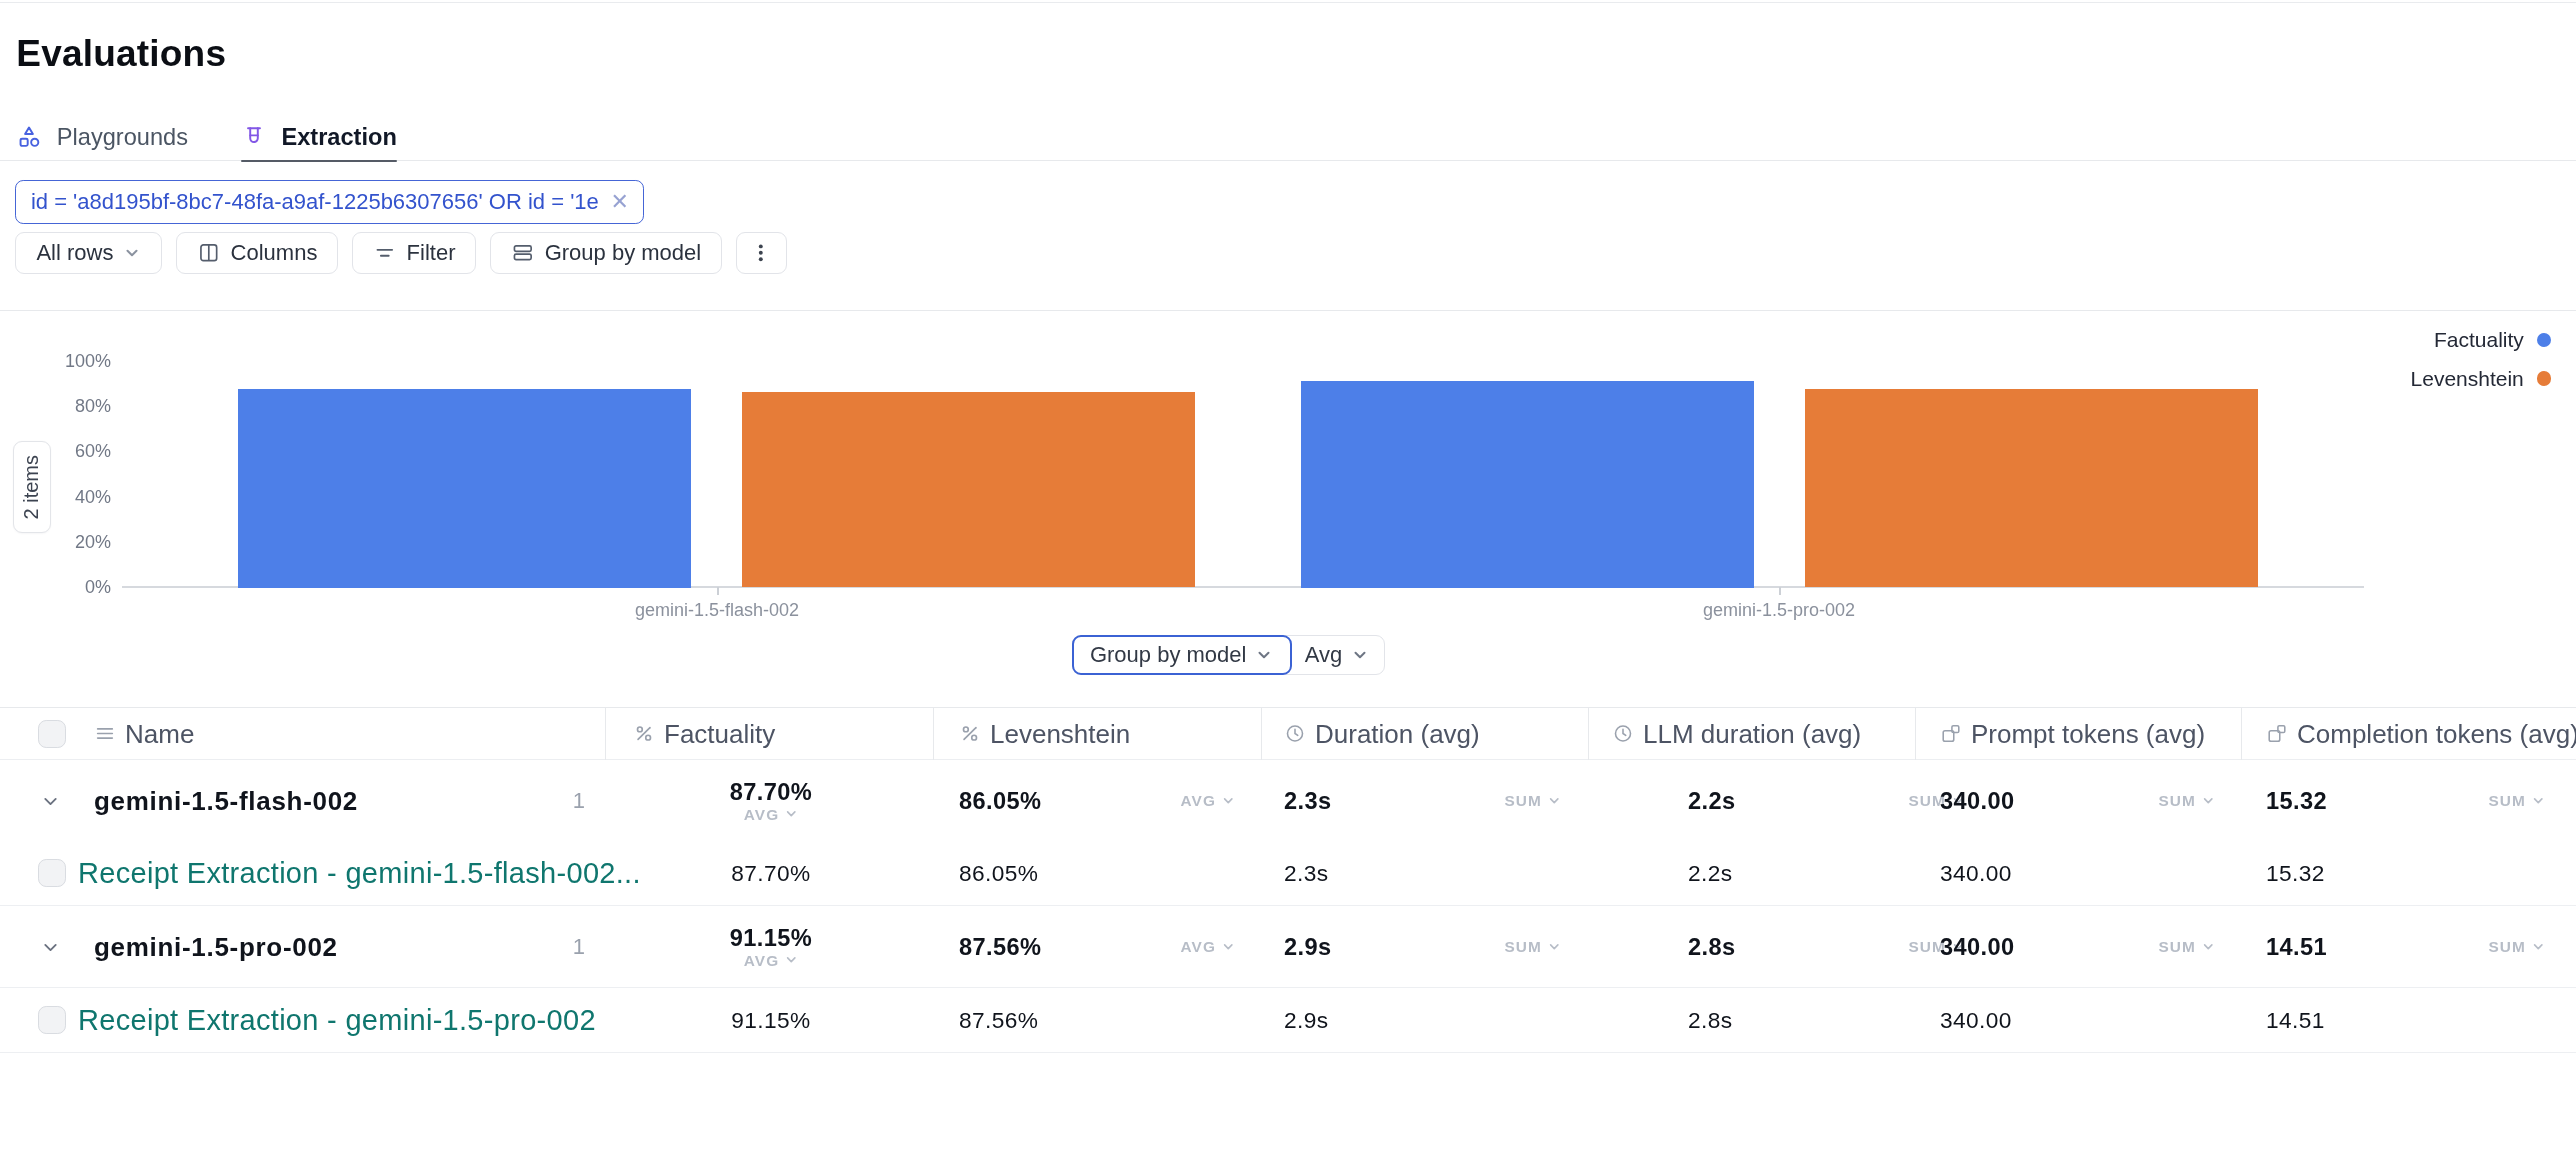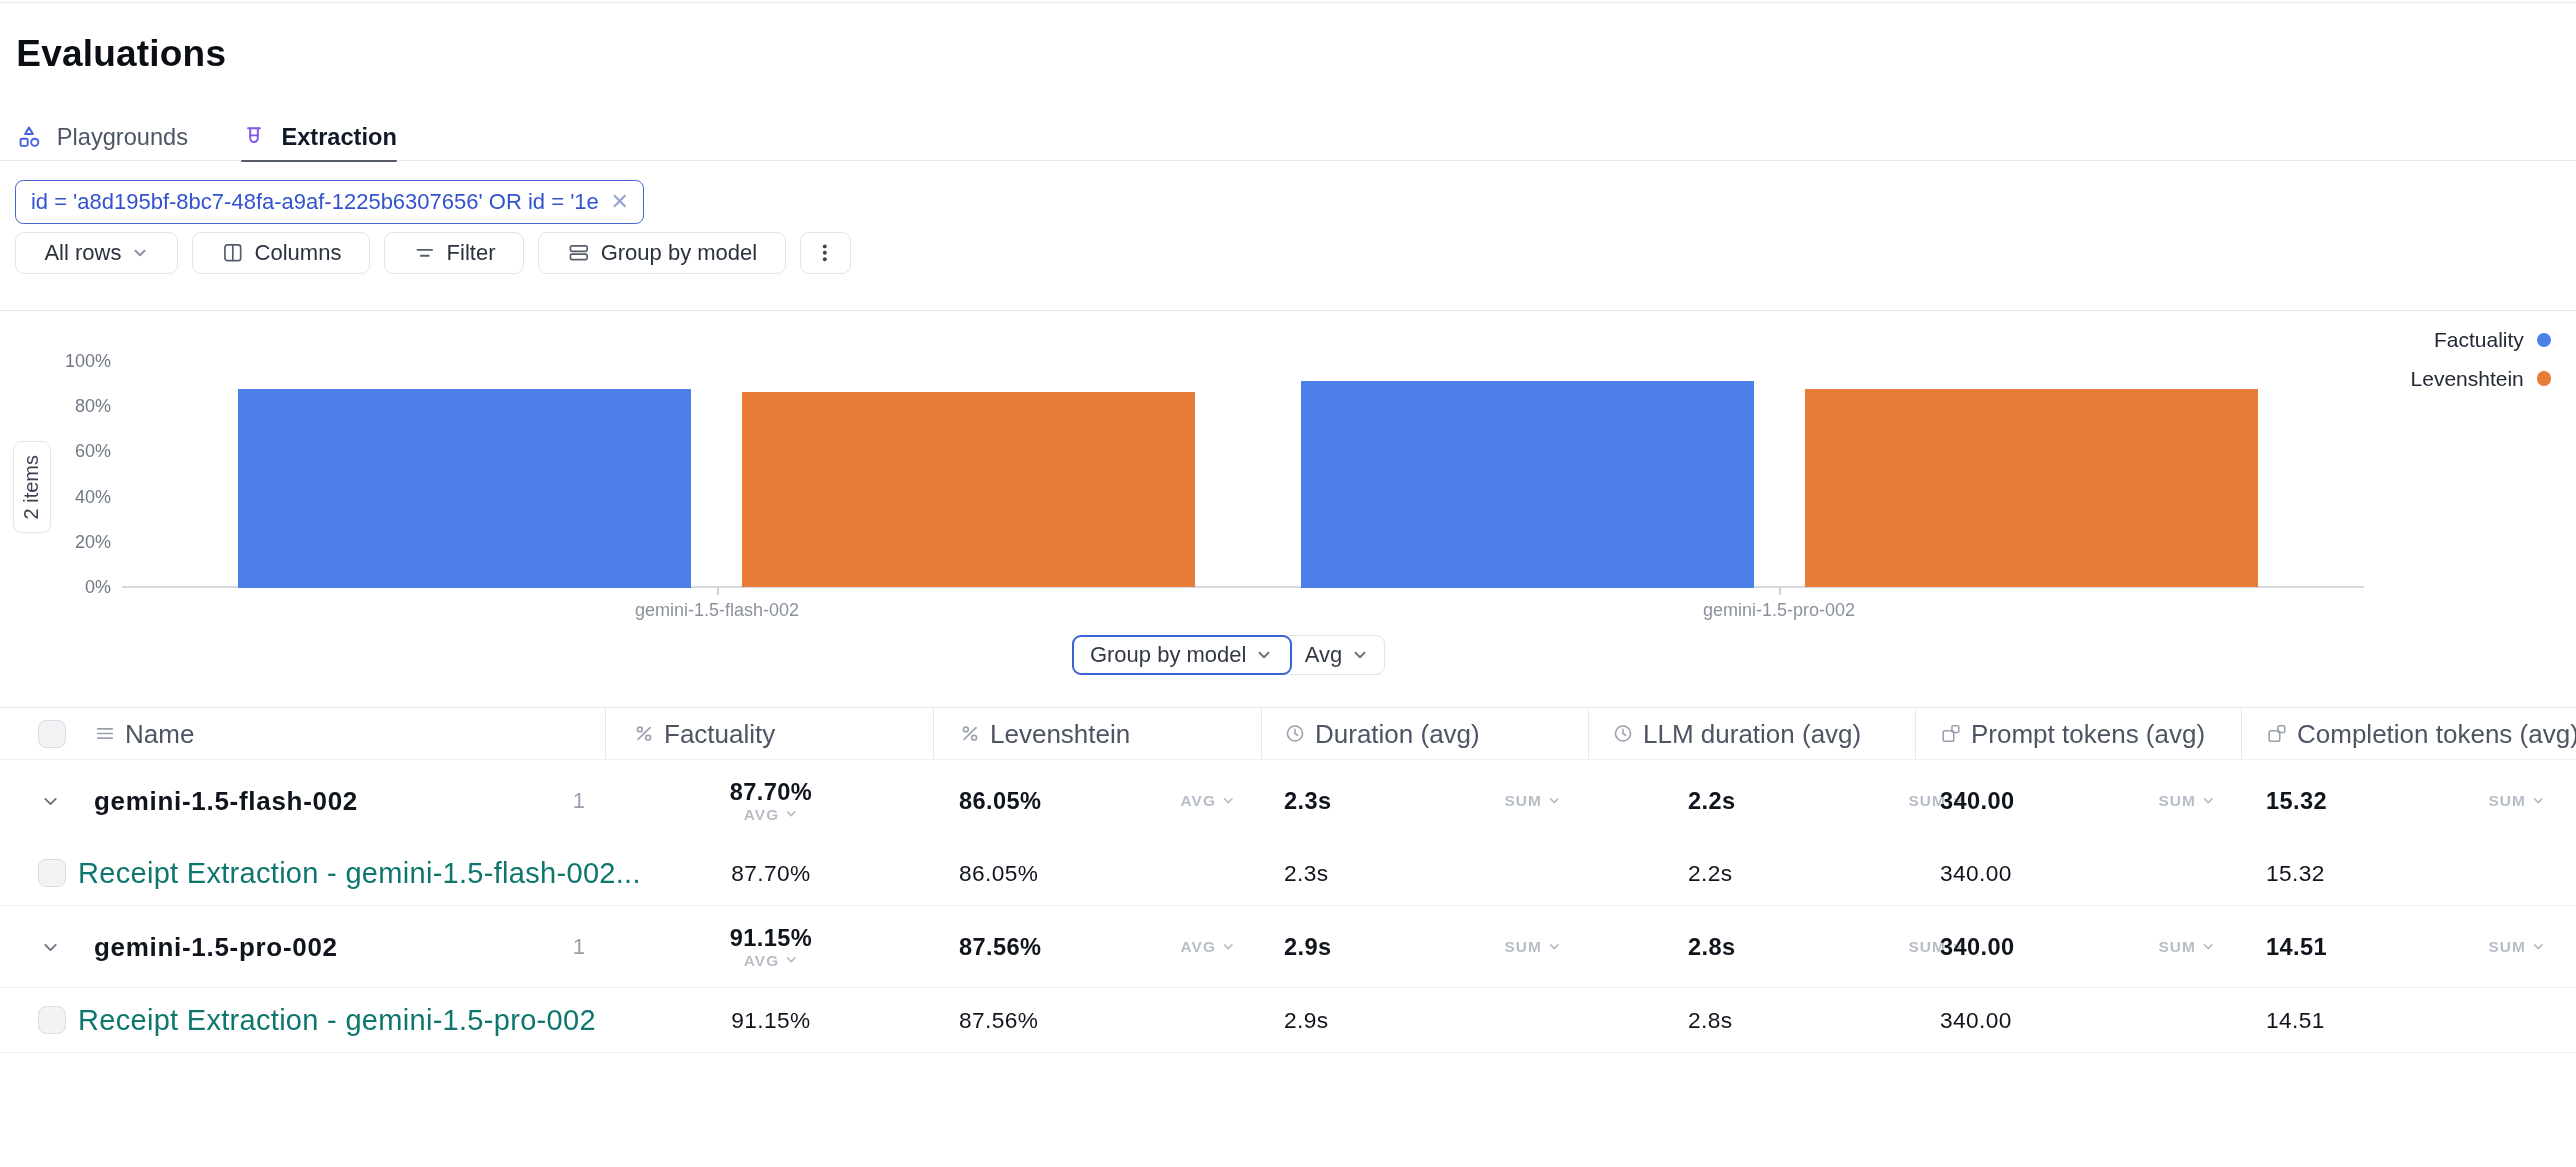--- a/index.html
+++ b/index.html
@@ -18,21 +18,21 @@
   .tab.active::after { content: ""; position: absolute; left: 0; right: 0; bottom: -1.8px; height: 2.7px; background: #555b66; border-radius: 1.8px; }
   .tab svg { width: 26px; height: 26px; }
 
   
   .filter-chip { position: absolute; left: 15.4px; top: 180px; width: 629px; height: 44px; border: 1.8px solid #4565d6; border-radius: 8.2px; display: flex; align-items: center; padding: 0 14.5px; gap: 11px; background: #fff; }
   .filter-chip .chip-text { flex: 1; font-size: 22px; color: #3353cd; white-space: nowrap; overflow: hidden; }
   .filter-chip .chip-close { font-size: 22px; color: #97a2d2; cursor: pointer; line-height: 1; }
 
   
   .toolbar { position: absolute; left: 15.4px; top: 232px; height: 42px; display: flex; gap: 13.6px; }
-  .tbtn { height: 42px; display: flex; align-items: center; gap: 10px; padding: 0 28px; border: 1.4px solid #e2e4e9; border-radius: 9px; background: #fff; font-size: 22px; color: #2b323e; cursor: pointer; white-space: nowrap; }
+  .tbtn { height: 42px; display: flex; align-items: center; gap: 10px; padding: 0 20px; border: 1.4px solid #e2e4e9; border-radius: 9px; background: #fff; font-size: 22px; color: #2b323e; cursor: pointer; white-space: nowrap; }
   .tbtn svg { width: 23.6px; height: 23.6px; color: #545d6c; }
   .tbtn .chev { width: 18px; height: 18px; color: #8b93a0; }
   .tbtn.kebab { padding: 0 12.7px; }
   .tbtn.kebab svg { color: #3c434f; }
 
   .section-divider { position: absolute; left: 0; top: 310px; width: 100%; height: 0.9px; background: #e7e9ec; }
 
   
   .legend { position: absolute; right: 25px; top: 328px; display: flex; flex-direction: column; align-items: flex-end; gap: 14.5px; }
   .legend-row { display: flex; align-items: center; gap: 12.7px; font-size: 21px; color: #242936; }

